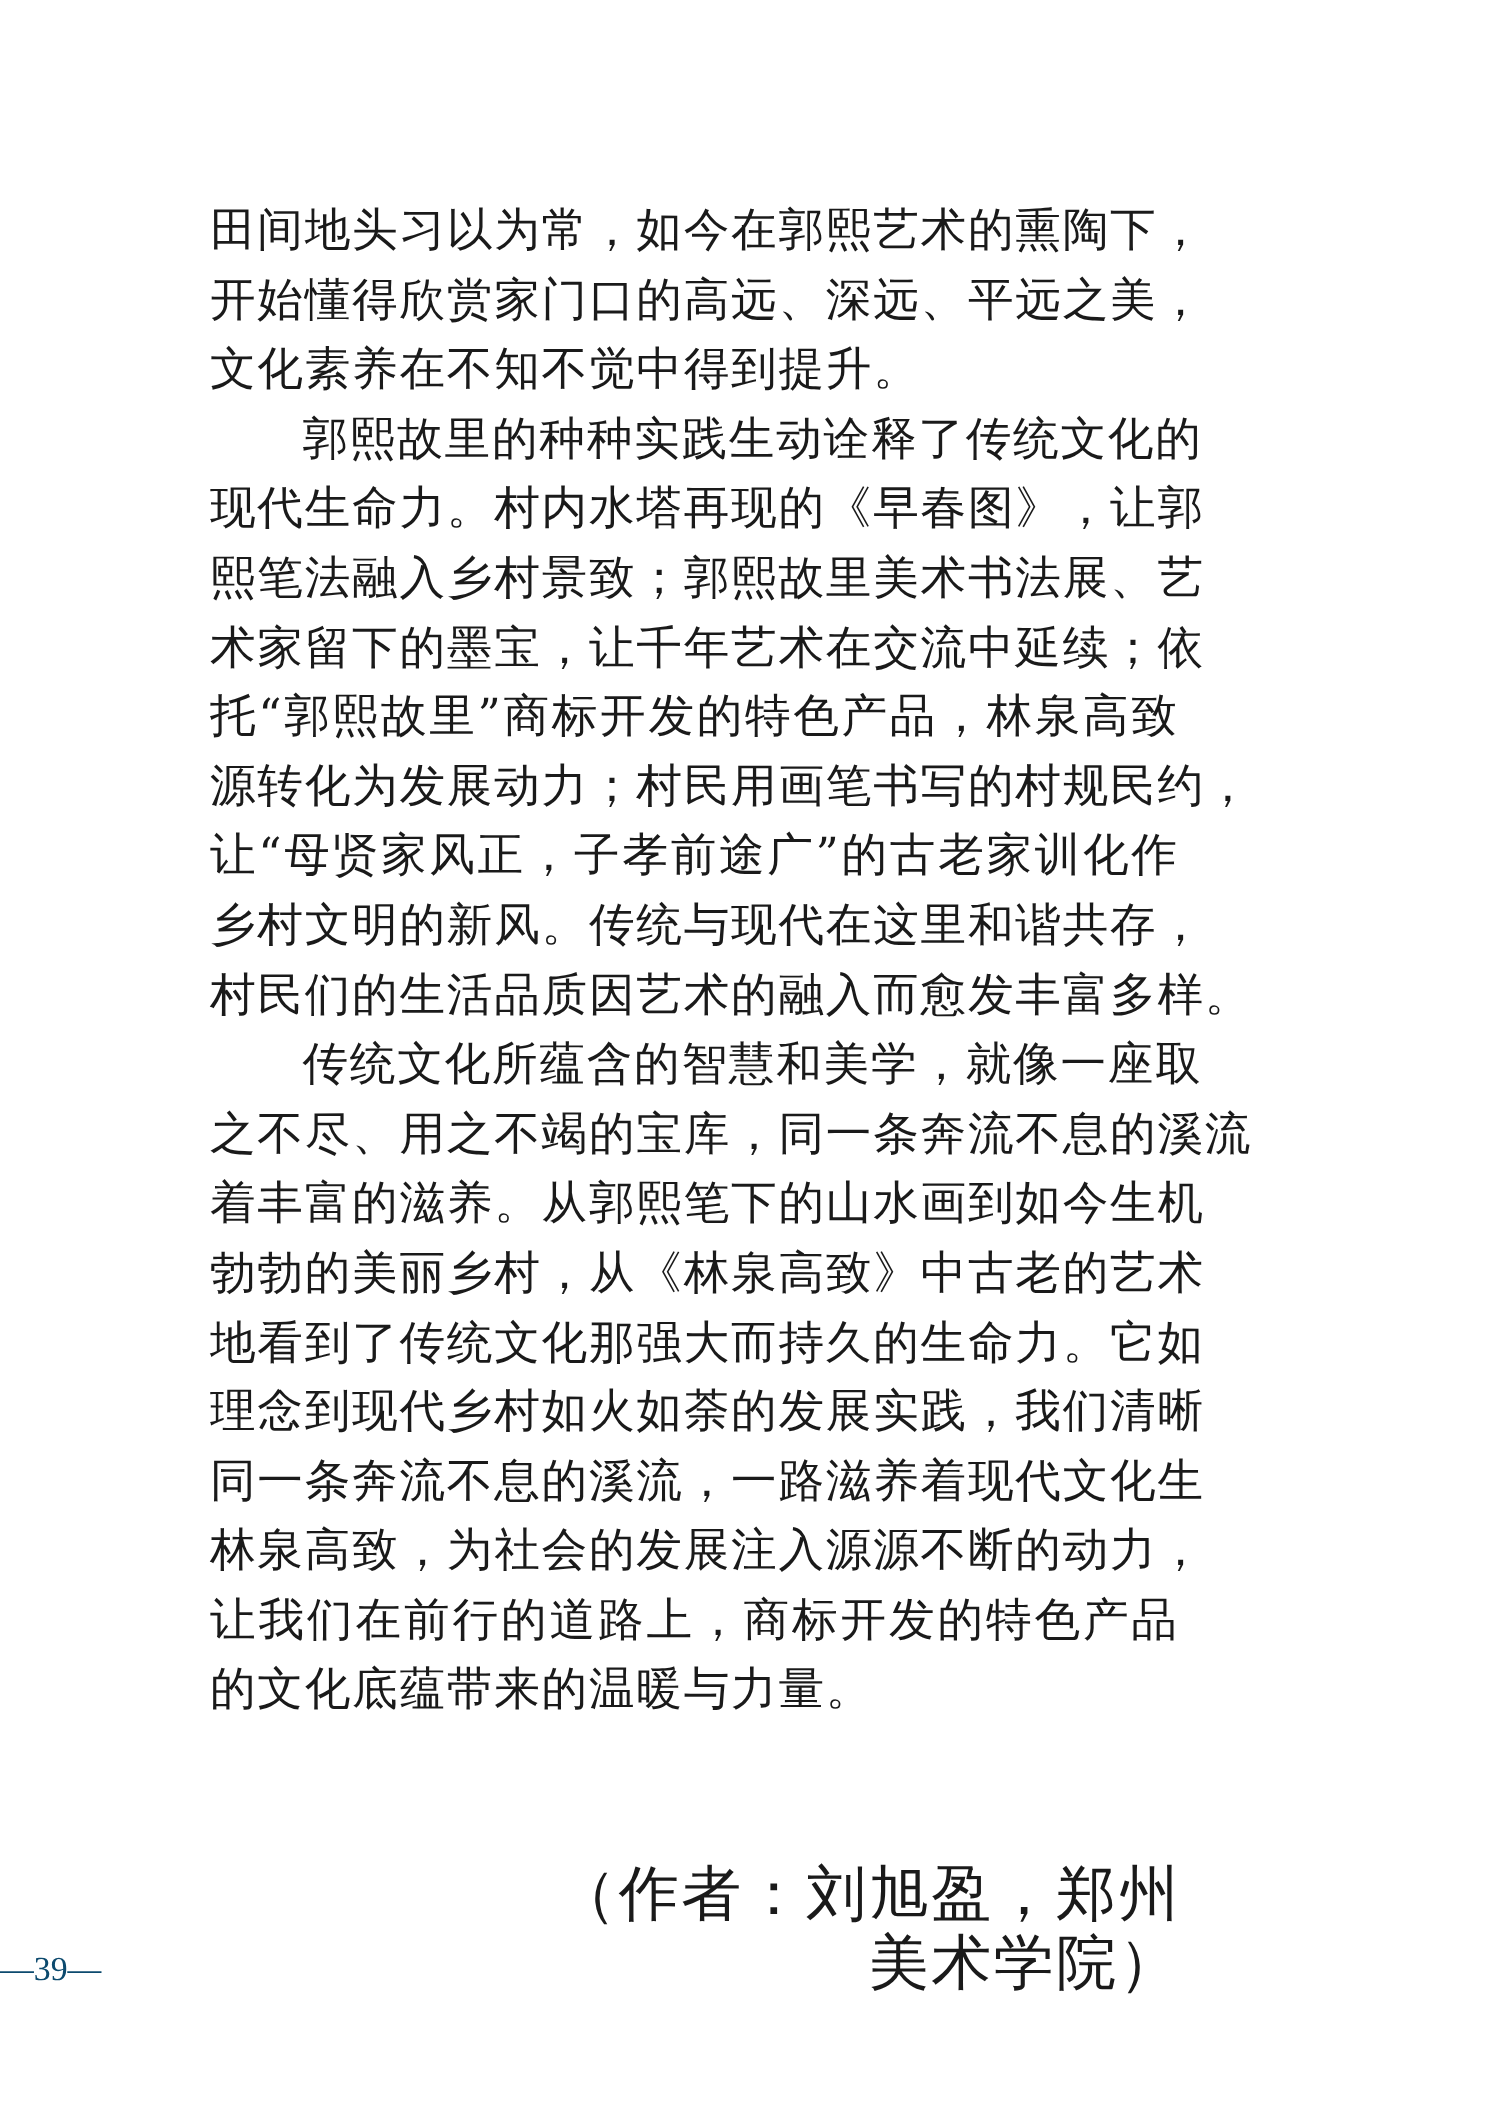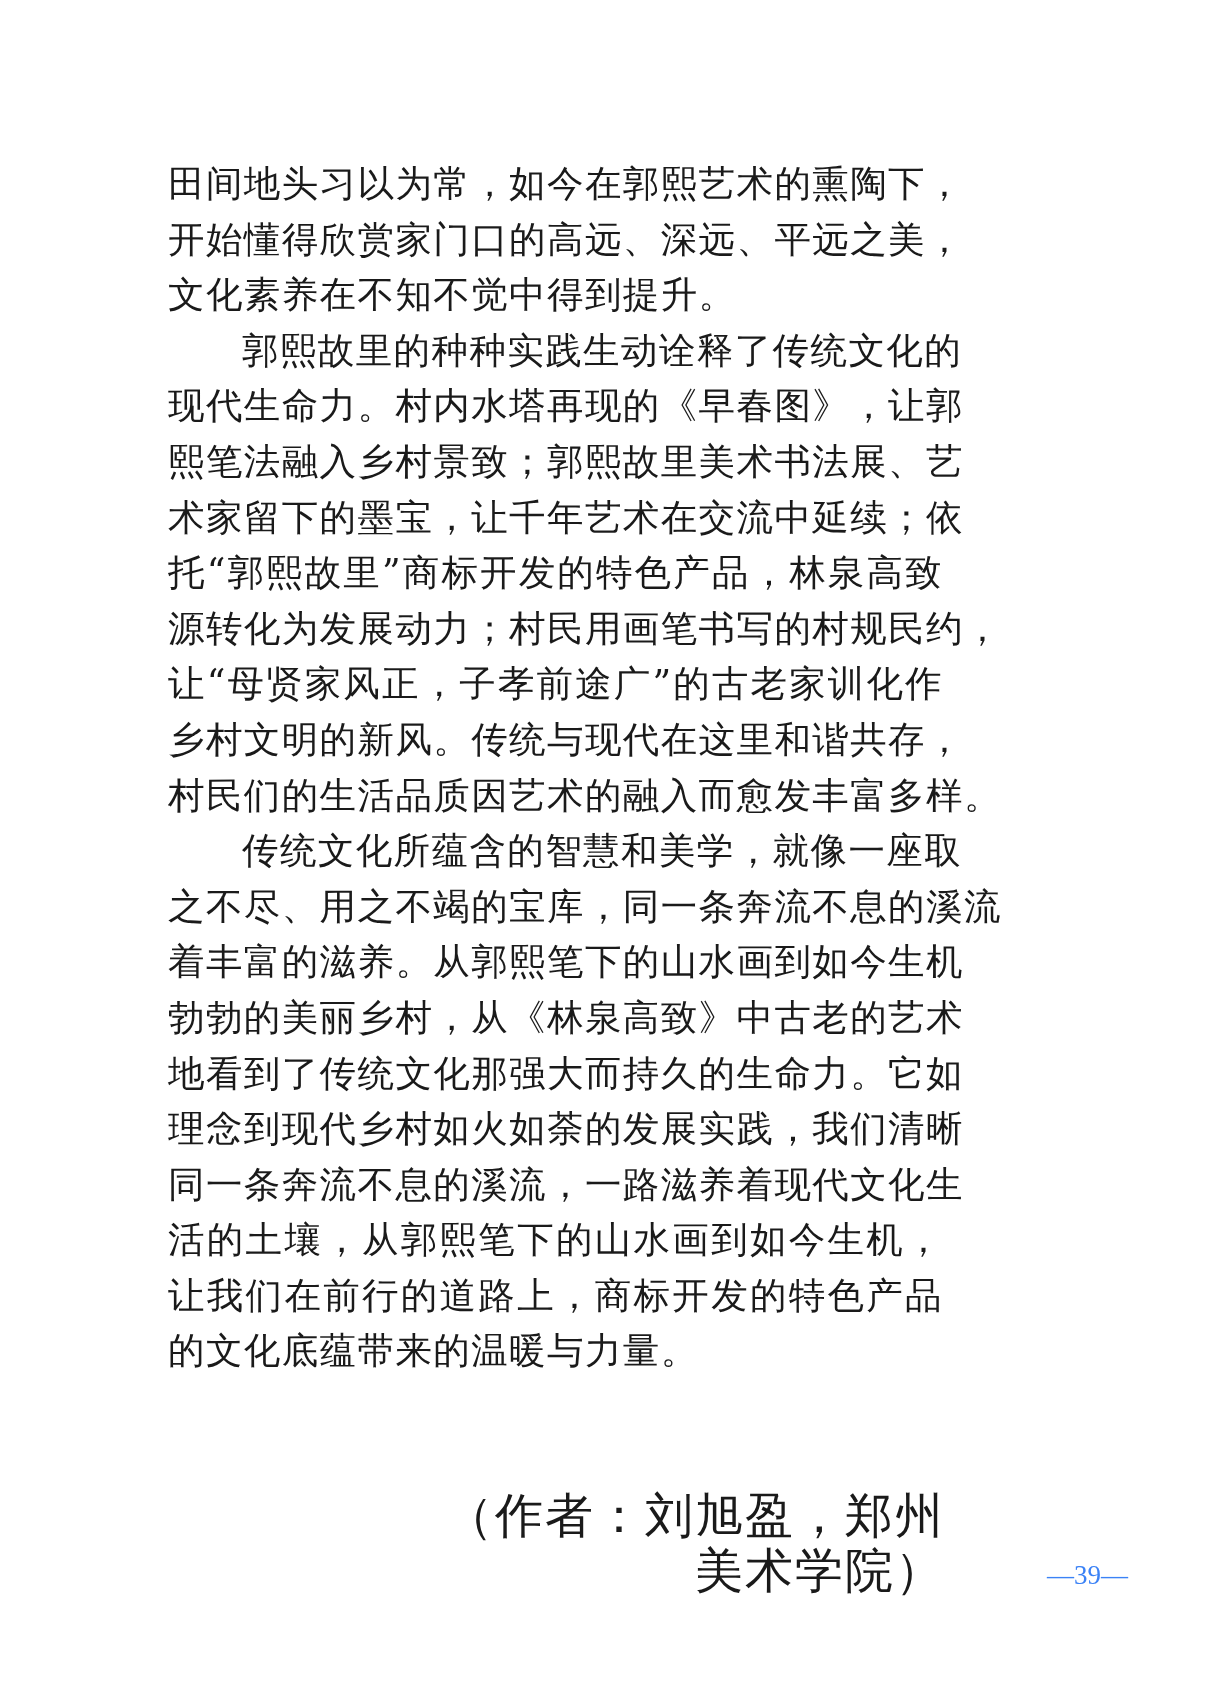--- a/index.html
+++ b/index.html
@@ -14,23 +14,23 @@
   .line { display: block; white-space: nowrap; height: 55.6px; text-align: justify; text-align-last: justify; }
   .line.last { text-align-last: left; }
   .line.indent { padding-left: 74px; }
   .author {
     position: absolute; top: 1488px; left: 400px; width: 545px;
     font-family: "DejaVu Serif", "Liberation Serif", serif;
     font-size: 48px; line-height: 55px; color: #1a1a1a; text-align: right;
     letter-spacing: 2px;
   }
   .page-number {
-    position: absolute; top: 1560px; left: 0; width: 1128px; text-align: right;
+    position: absolute; top: 1560px; left: 0; width: 1128px; text-align: left;
     font-family: "Liberation Serif", "DejaVu Serif", serif;
-    font-size: 27px; color: #3b82f6;
+    font-size: 27px; color: #0c4a6e;
   }
 </style>
 </head>
 <body>
 
 <div class="page">
   <div class="body-text">
     <div>
       <span class="line">田间地头习以为常，如今在郭熙艺术的熏陶下，</span>
       <span class="line">开始懂得欣赏家门口的高远、深远、平远之美，</span>
@@ -48,21 +48,21 @@
       <span class="line last">村民们的生活品质因艺术的融入而愈发丰富多样。</span>
     </div>
     <div>
       <span class="line indent">传统文化所蕴含的智慧和美学，就像一座取</span>
       <span class="line">之不尽、用之不竭的宝库，同一条奔流不息的溪流</span>
       <span class="line">着丰富的滋养。从郭熙笔下的山水画到如今生机</span>
       <span class="line">勃勃的美丽乡村，从《林泉高致》中古老的艺术</span>
       <span class="line">地看到了传统文化那强大而持久的生命力。它如</span>
       <span class="line">理念到现代乡村如火如荼的发展实践，我们清晰</span>
       <span class="line">同一条奔流不息的溪流，一路滋养着现代文化生</span>
-      <span class="line">活的土壤，从郭熙笔下的山水画到如今生机，</span>
+      <span class="line">林泉高致，为社会的发展注入源源不断的动力，</span>
       <span class="line">让我们在前行的道路上，商标开发的特色产品</span>
       <span class="line last">的文化底蕴带来的温暖与力量。</span>
     </div>
   </div>
 
   <div class="author">（作者：刘旭盈，郑州美术学院）</div>
 
   <div class="page-number">—39—</div>
 </div>
 

